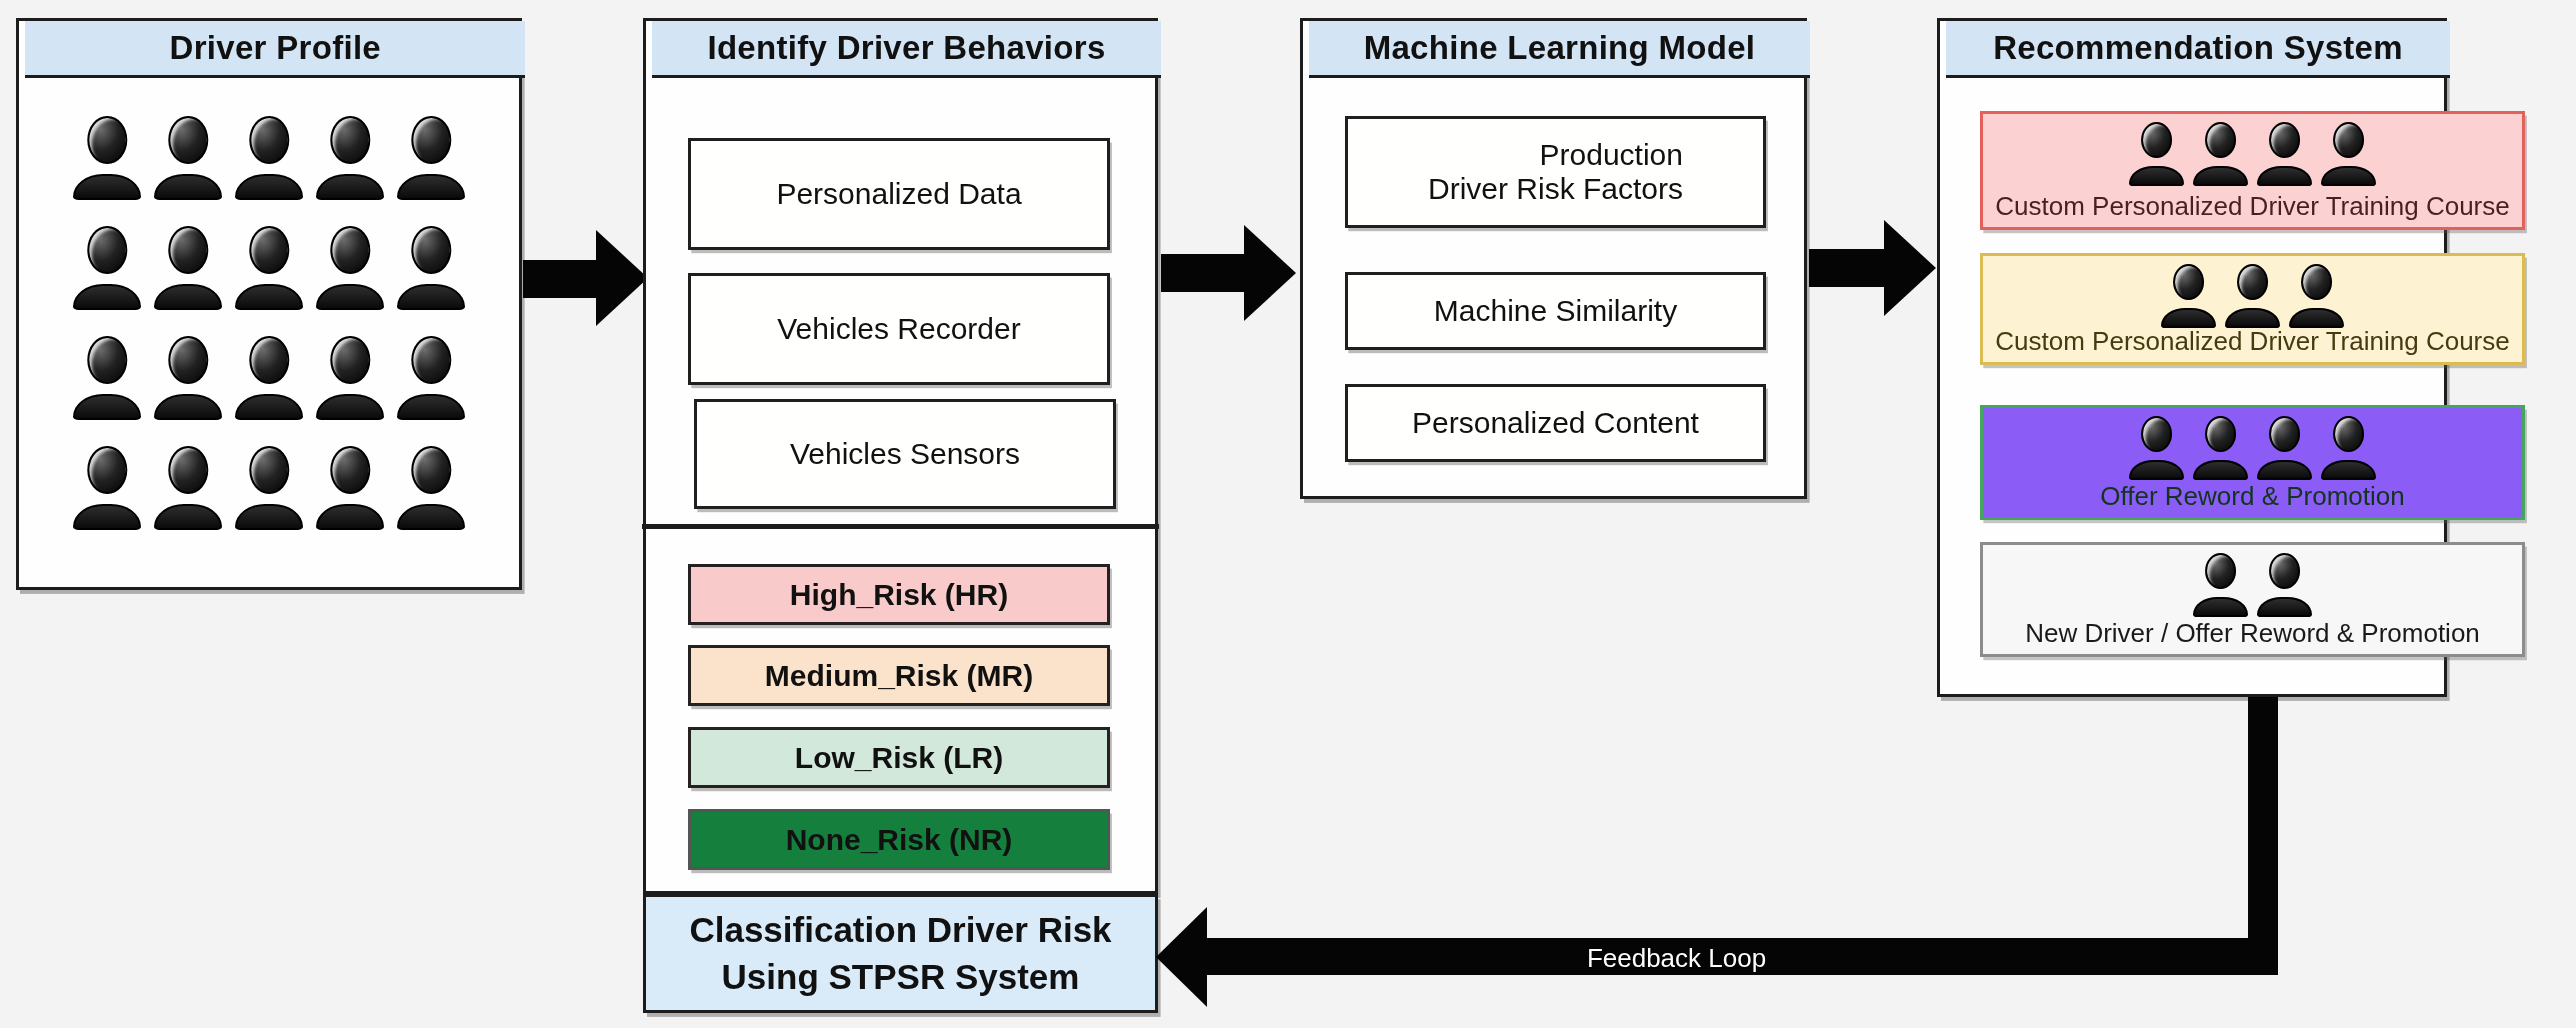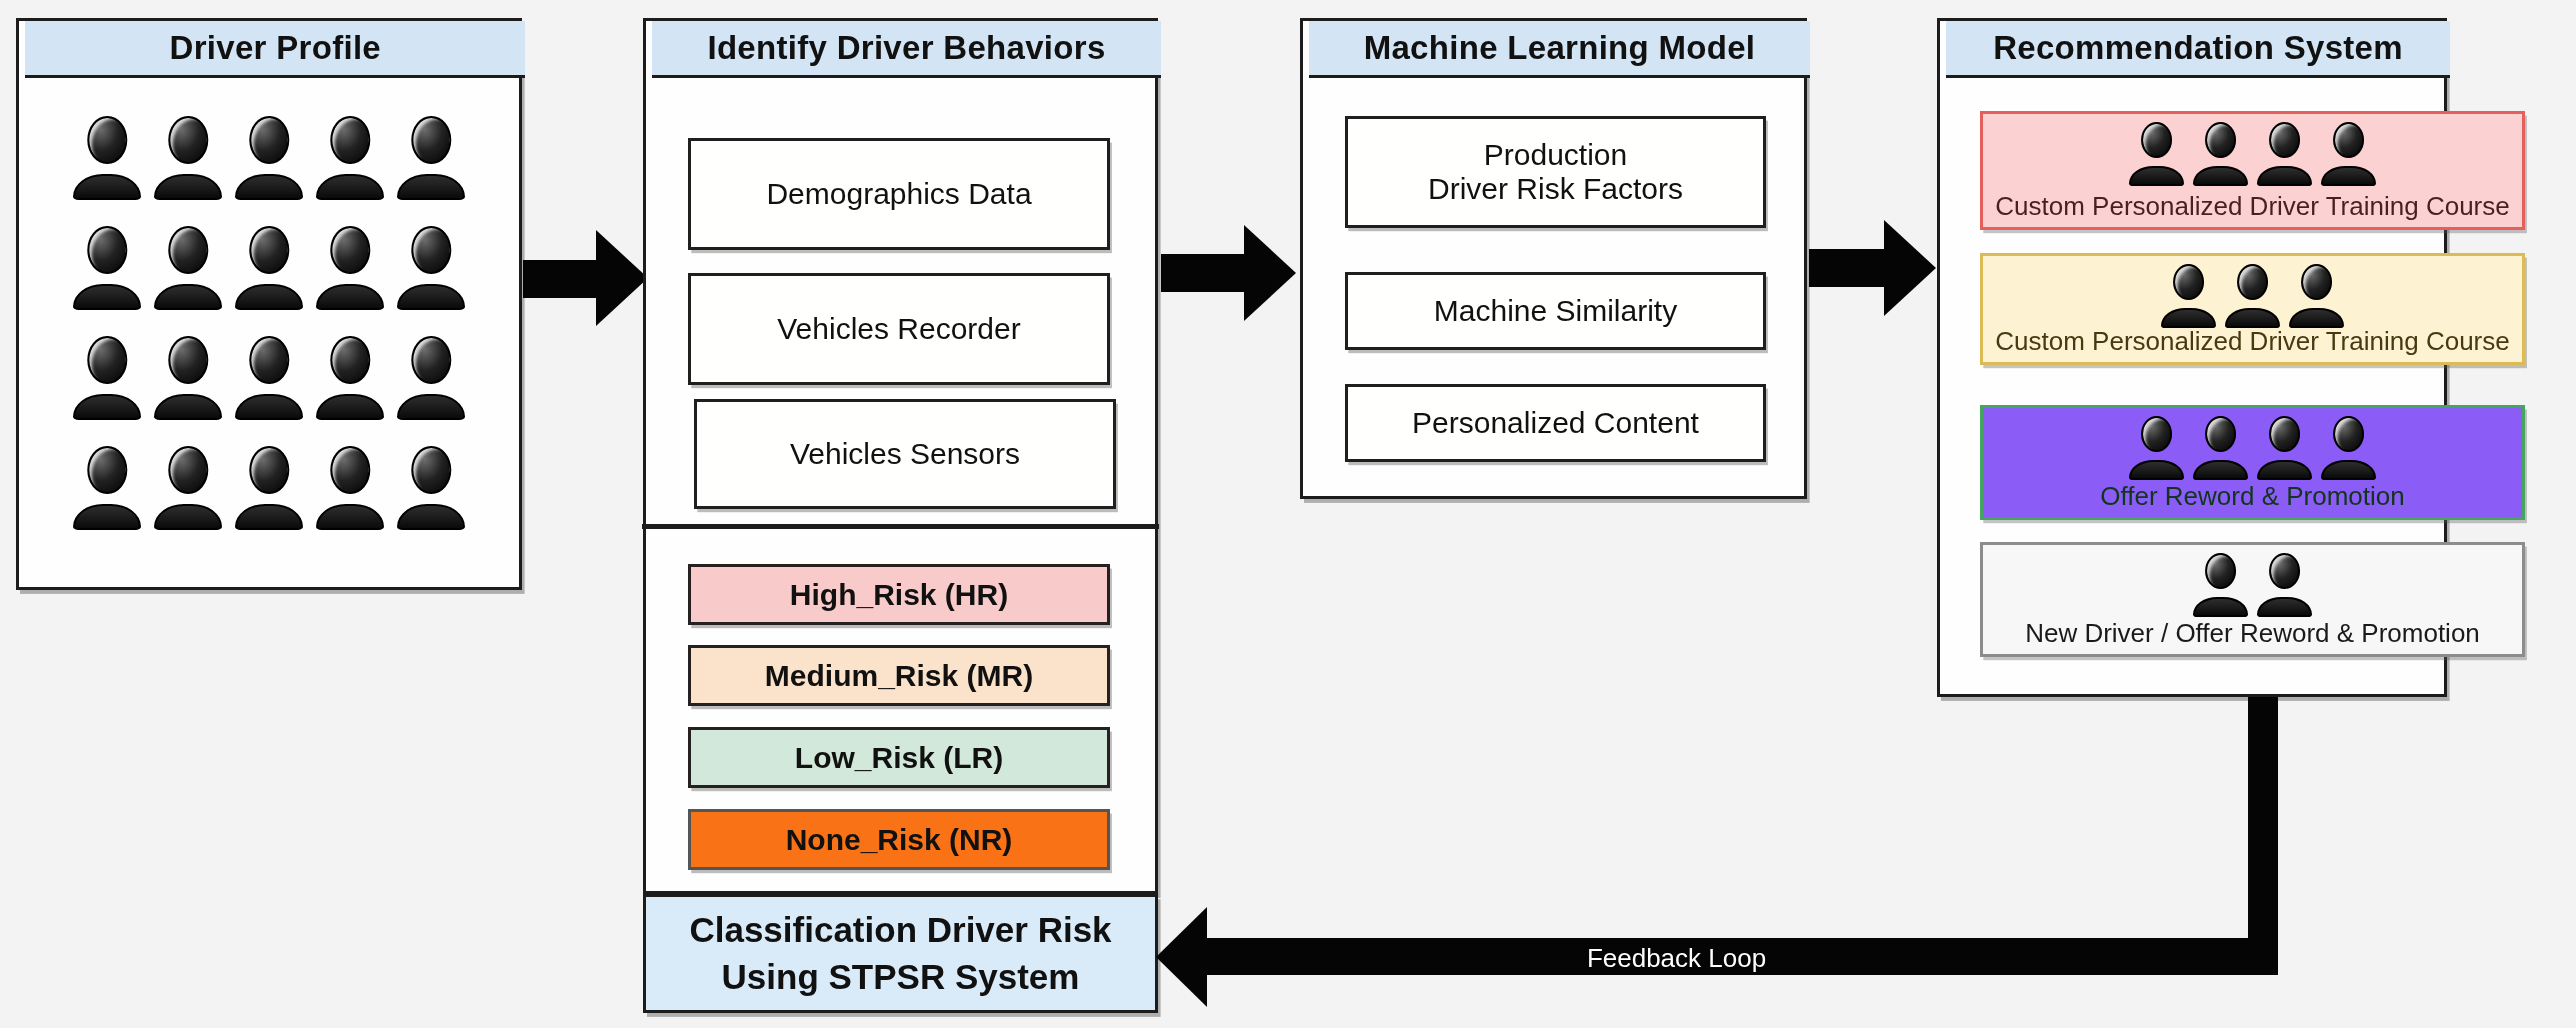--- a/index.html
+++ b/index.html
@@ -4,31 +4,31 @@
 <style>
   html,body{margin:0;padding:0;background:#eeeeee;}
   .canvas{position:relative;width:2576px;height:1028px;background:#f3f3f3;overflow:hidden;
           font-family:"Liberation Sans", sans-serif;color:#111;}
   .box{position:absolute;background:#fffefe;border:3.9px solid #1c1c1c;box-sizing:border-box;
        box-shadow:3.3px 4.6px 0 -0.7px rgba(90,90,90,.45);}
   .box-header{position:absolute;left:6px;top:0;width:100%;height:57px;background:#d3e5f4;
        border-bottom:3.9px solid #1c1c1c;box-sizing:border-box;display:flex;align-items:center;justify-content:center;
        font-size:33px;font-weight:bold;letter-spacing:0.3px;}
   .inner-box{position:absolute;background:#fffffe;border:3.3px solid #1f1f1f;box-sizing:border-box;
-       display:flex;align-items:center;justify-content:center;font-size:30px;text-align:center;
+       display:flex;align-items:center;justify-content:center;font-size:30px;text-align:right;
        box-shadow:2.6px 3.9px 0 -0.7px rgba(90,90,90,.4);}
   .pre{white-space:pre-line;}
   .divider{position:absolute;left:-3.9px;width:calc(100% + 7.8px);height:5.2px;background:#1c1c1c;}
   .risk-box{position:absolute;left:42px;width:422px;height:61px;border:3.3px solid #262020;box-sizing:border-box;
        display:flex;align-items:center;justify-content:center;font-size:30px;font-weight:bold;
        box-shadow:2.6px 3.9px 0 -0.7px rgba(90,90,90,.4);}
   .risk-high{background:#f8caca;}
   .risk-med{background:#fbe3cb;}
   .risk-low{background:#d2e8da;}
-  .risk-none{background:#f97316;border-color:#555;}
+  .risk-none{background:#15803d;border-color:#555;}
   .footer-box{display:flex;align-items:center;justify-content:center;text-align:center;
        font-size:35px;font-weight:bold;line-height:1.32;background:#d9ebf9;}
   
   .shaft{position:absolute;background:#050505;}
   .head-right{position:absolute;width:0;height:0;border-top:48px solid transparent;
        border-bottom:48px solid transparent;border-left:52px solid #050505;}
   .head-left{position:absolute;width:0;height:0;border-top:50px solid transparent;
        border-bottom:50px solid transparent;border-right:51px solid #050505;}
   .feedback-label{position:absolute;color:#ffffff;font-size:26px;text-align:center;}
   
@@ -155,21 +155,21 @@
           </span>
         </div>
     </div>
   </section>
 
   <div class="shaft" style="left:523px;top:260px;width:74px;height:38px;"></div>
   <div class="head-right" style="left:596px;top:230px;"></div>
 
   <section class="box" style="left:643px;top:18px;width:515px;height:876px;">
     <header class="box-header">Identify Driver Behaviors</header>
-    <div class="inner-box" style="left:42px;top:117px;width:422px;height:112px;">Demographics Data</div>
+    <div class="inner-box" style="left:42px;top:117px;width:422px;height:112px;">Personalized Data</div>
     <div class="inner-box" style="left:42px;top:252px;width:422px;height:112px;">Vehicles Recorder</div>
     <div class="inner-box" style="left:48px;top:378px;width:422px;height:110px;">Vehicles Sensors</div>
     <div class="divider" style="top:503px;"></div>
     <div class="risk-box risk-high" style="top:543px;">High_Risk (HR)</div>
     <div class="risk-box risk-med" style="top:624px;">Medium_Risk (MR)</div>
     <div class="risk-box risk-low" style="top:706px;">Low_Risk (LR)</div>
     <div class="risk-box risk-none" style="top:788px;">None_Risk (NR)</div>
   </section>
 
   <section class="box footer-box pre" style="left:643px;top:894px;width:515px;height:119px;">Classification Driver Risk

